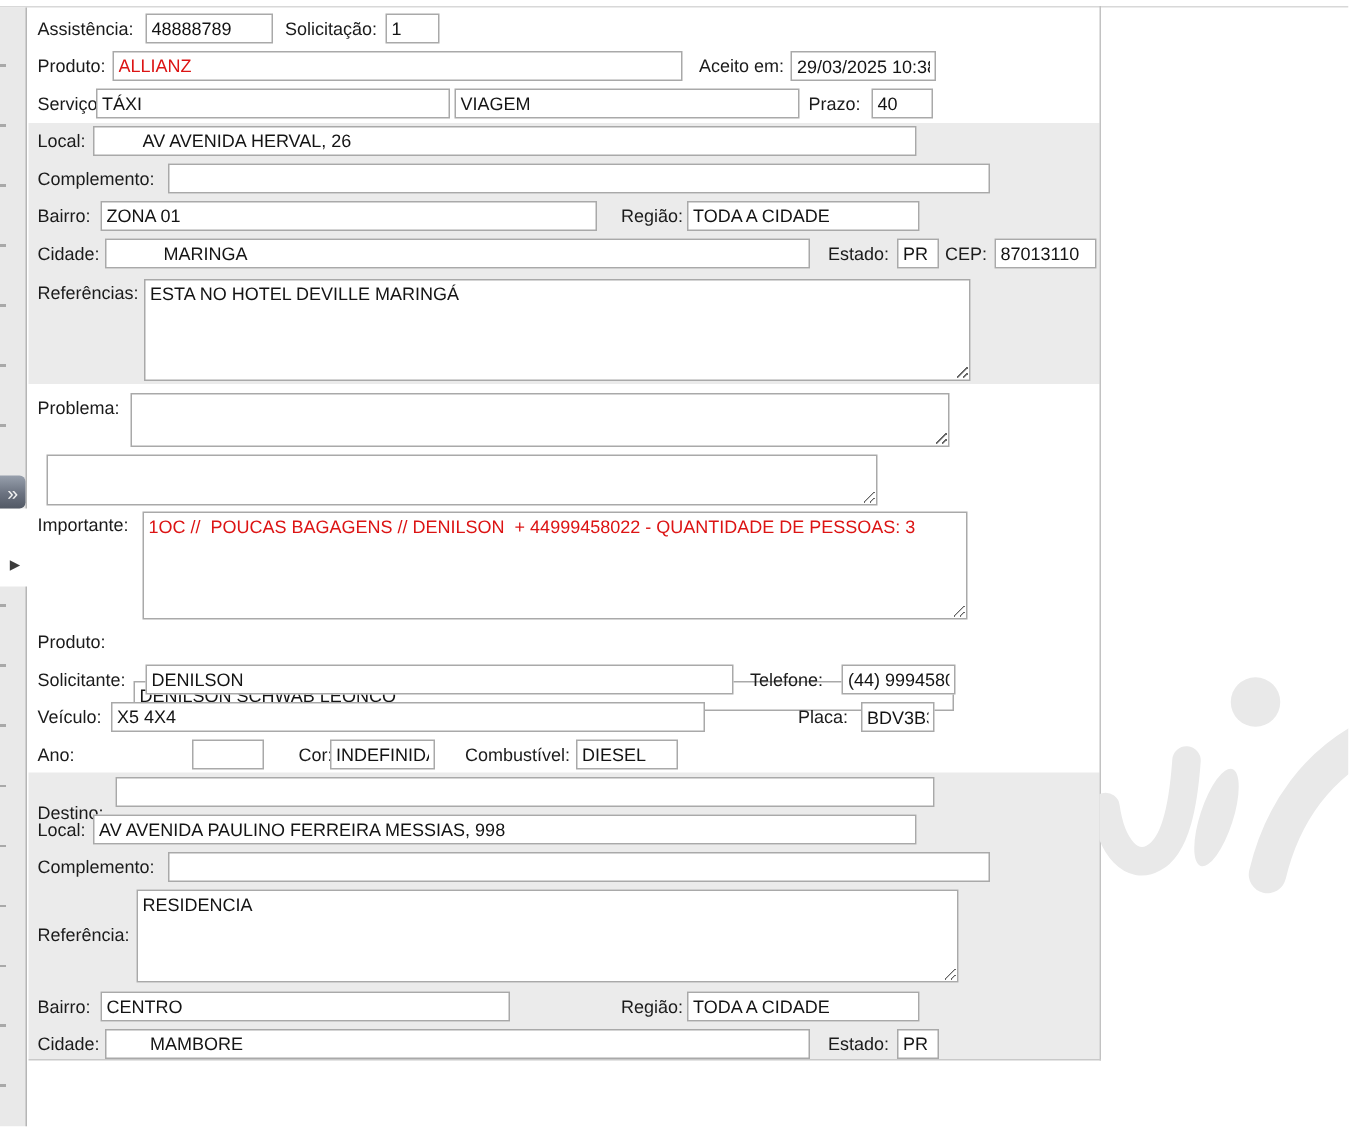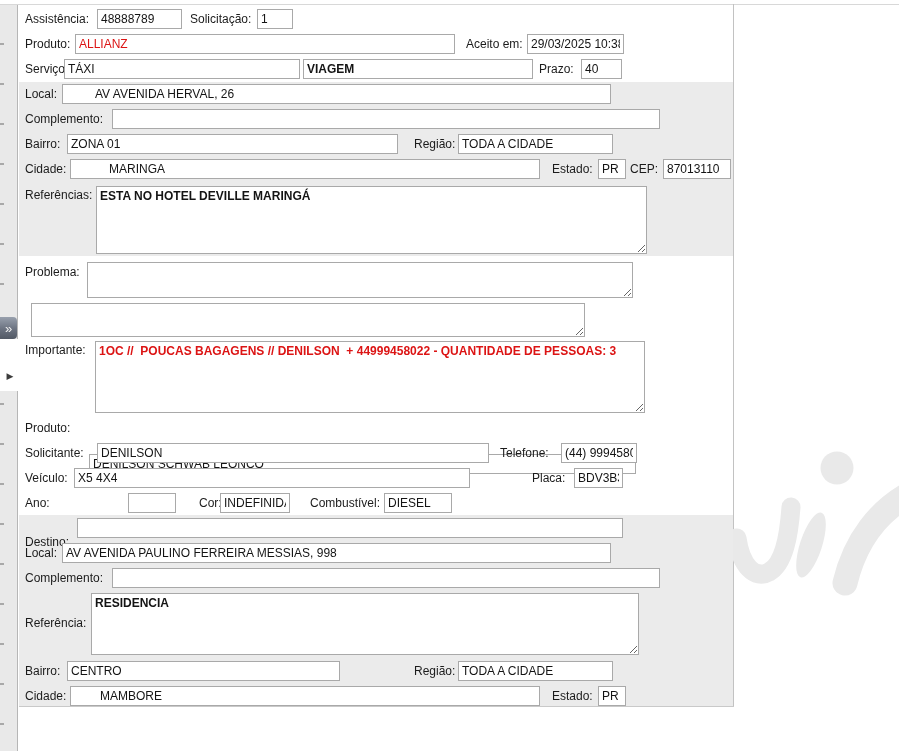--- a/index.html
+++ b/index.html
@@ -23,21 +23,21 @@
   .band{position:absolute;left:19px;width:714px;}
   .band.gray{background:#ebebeb;}
   .band.white{background:#ffffff;}
   .panel-right-border{position:absolute;left:733px;top:4px;width:1px;height:703px;background:#c2c2c2;}
   .panel-bottom-border{position:absolute;left:19px;top:706px;width:715px;height:1px;background:#c9c9c9;}
   
   .lbl{position:absolute;font-size:12px;color:#1b1b1b;white-space:nowrap;line-height:14px;}
   .inp{position:absolute;box-sizing:border-box;height:20px;border:1px solid #a9a9a9;background:#fff;
     font-family:"Liberation Sans", sans-serif;font-size:12px;color:#141414;padding:0 3px;outline:none;}
   .ta{position:absolute;box-sizing:border-box;border:1px solid #a9a9a9;background:#fff;
-    font-family:"Liberation Sans", sans-serif;font-size:12px;color:#141414;padding:2px 3px;resize:both;outline:none;overflow:hidden;font-weight:bold;}
+    font-family:"Liberation Sans", sans-serif;font-size:12px;color:#141414;padding:2px 3px;resize:both;outline:none;overflow:hidden;}
   .red{color:#dc1414 !important;}
   
   .watermark{position:absolute;left:733px;top:435px;width:166px;height:245px;overflow:hidden;pointer-events:none;}
 </style>
 </head>
 <body>
 
 <div class="topline"></div>
 <div class="band gray" style="top:82px;height:174px;"></div>
 <div class="band white" style="top:256px;height:259px;"></div>
@@ -67,21 +67,21 @@
 <span class="lbl" style="left:190px;top:12px;">Solicitação:</span>
 <input class="inp" style="left: 257px; top: 9px; width: 36px;" value="1">
 
 <span class="lbl" style="left:25px;top:37px;">Produto:</span>
 <input class="inp red" style="left: 75px; top: 34px; width: 380px;" value="ALLIANZ">
 <span class="lbl" style="left:466px;top:37px;">Aceito em:</span>
 <input class="inp" style="left: 527px; top: 34px; width: 97px;" value="29/03/2025 10:38">
 
 <span class="lbl" style="left:25px;top:62px;">Serviço:</span>
 <input class="inp" style="left: 64px; top: 59px; width: 236px;" value="TÁXI">
-<input class="inp" style="left: 303px; top: 59px; width: 230px; font-weight: bold;" value="VIAGEM">
+<input class="inp" style="left: 303px; top: 59px; width: 230px;" value="VIAGEM">
 <span class="lbl" style="left:539px;top:62px;">Prazo:</span>
 <input class="inp" style="left: 581px; top: 59px; width: 41px;" value="40">
 
 <span class="lbl" style="left:25px;top:87px;">Local:</span>
 <input class="inp" style="left: 62px; top: 84px; width: 549px; padding-left: 32px;" value="AV AVENIDA HERVAL, 26">
 
 <span class="lbl" style="left:25px;top:112px;">Complemento:</span>
 <input class="inp" style="left: 112px; top: 109px; width: 548px;" value="">
 
 <span class="lbl" style="left:25px;top:137px;">Bairro:</span>

